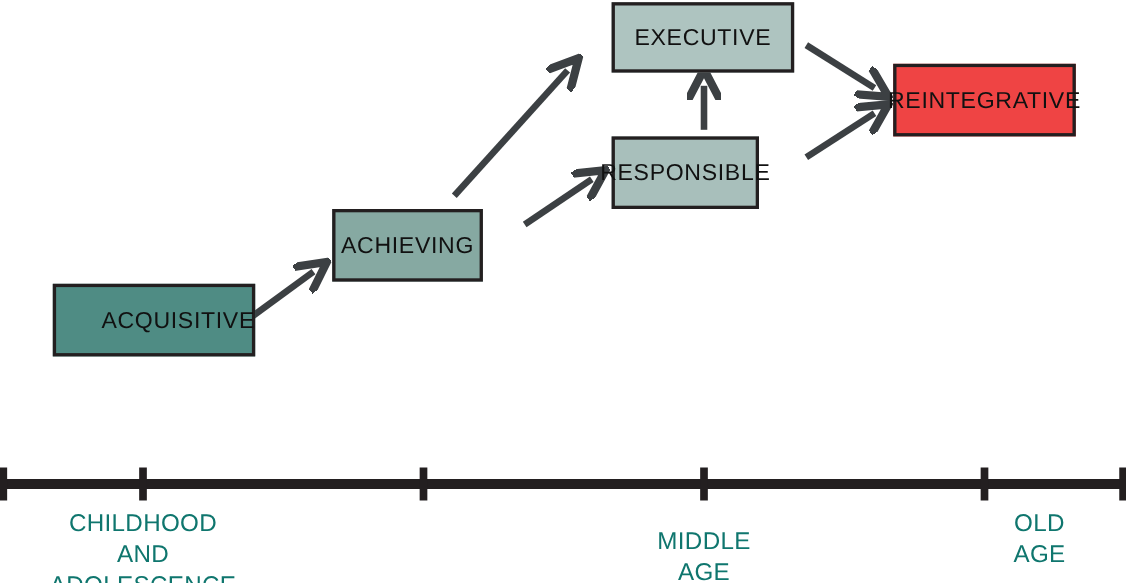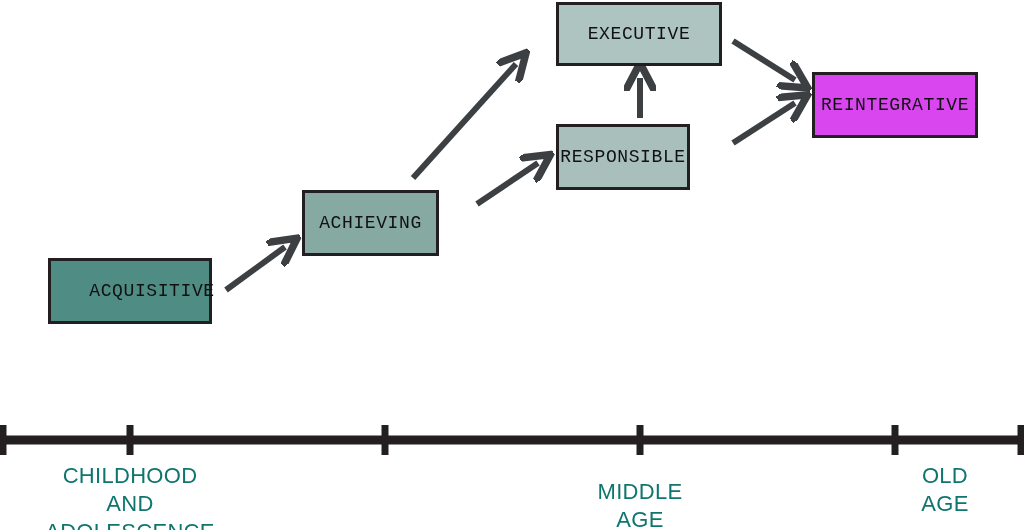--- a/index.html
+++ b/index.html
@@ -19,32 +19,32 @@
   }
   .node {
     position: absolute;
     box-sizing: border-box;
     border: 3px solid #231f20;
     display: flex;
     align-items: center;
     justify-content: center;
   }
   .node-label {
-    font-family: Liberation Mono, monospace;
-    font-size: 18px;
+    font-family: Liberation Sans, sans-serif;
+    font-size: 21px;
     letter-spacing: 0.6px;
     color: #111111;
     white-space: nowrap;
     line-height: 1;
   }
-  #node-acquisitive   { left: 48px;  top: 258px; width: 164px; height: 66px; background: #4f8c84; padding-left: 44px; }
+  #node-acquisitive   { left: 48px;  top: 258px; width: 184px; height: 66px; background: #4f8c84; padding-left: 44px; }
   #node-achieving     { left: 302px; top: 190px; width: 137px; height: 66px; background: #86a9a2; }
   #node-responsible   { left: 556px; top: 124px; width: 134px; height: 66px; background: #a8bfbb; }
   #node-executive     { left: 556px; top: 2px;   width: 166px; height: 64px; background: #aec4c0; }
-  #node-reintegrative { left: 812px; top: 72px;  width: 166px; height: 66px; background: #d946ef; }
+  #node-reintegrative { left: 812px; top: 58px;  width: 166px; height: 66px; background: #ef4444; }
 
   #arrow-layer {
     position: absolute;
     left: 0;
     top: 0;
     width: 1024px;
     height: 530px;
     pointer-events: none;
   }
 

